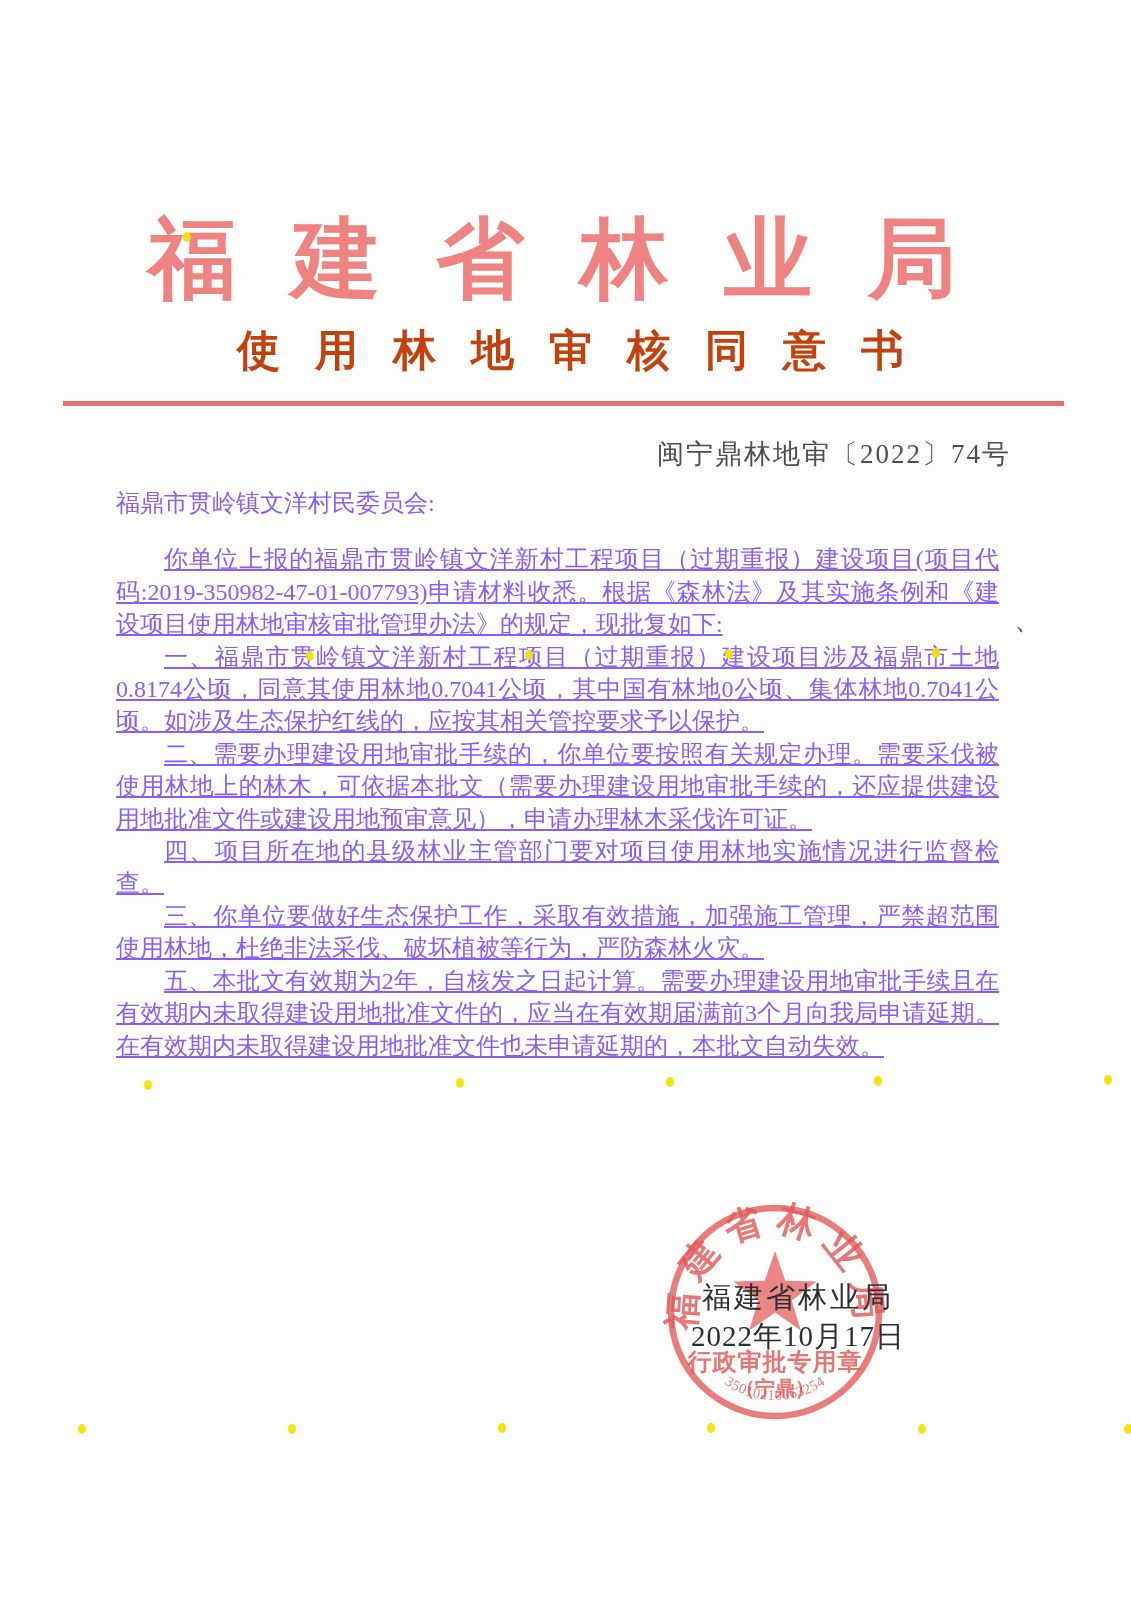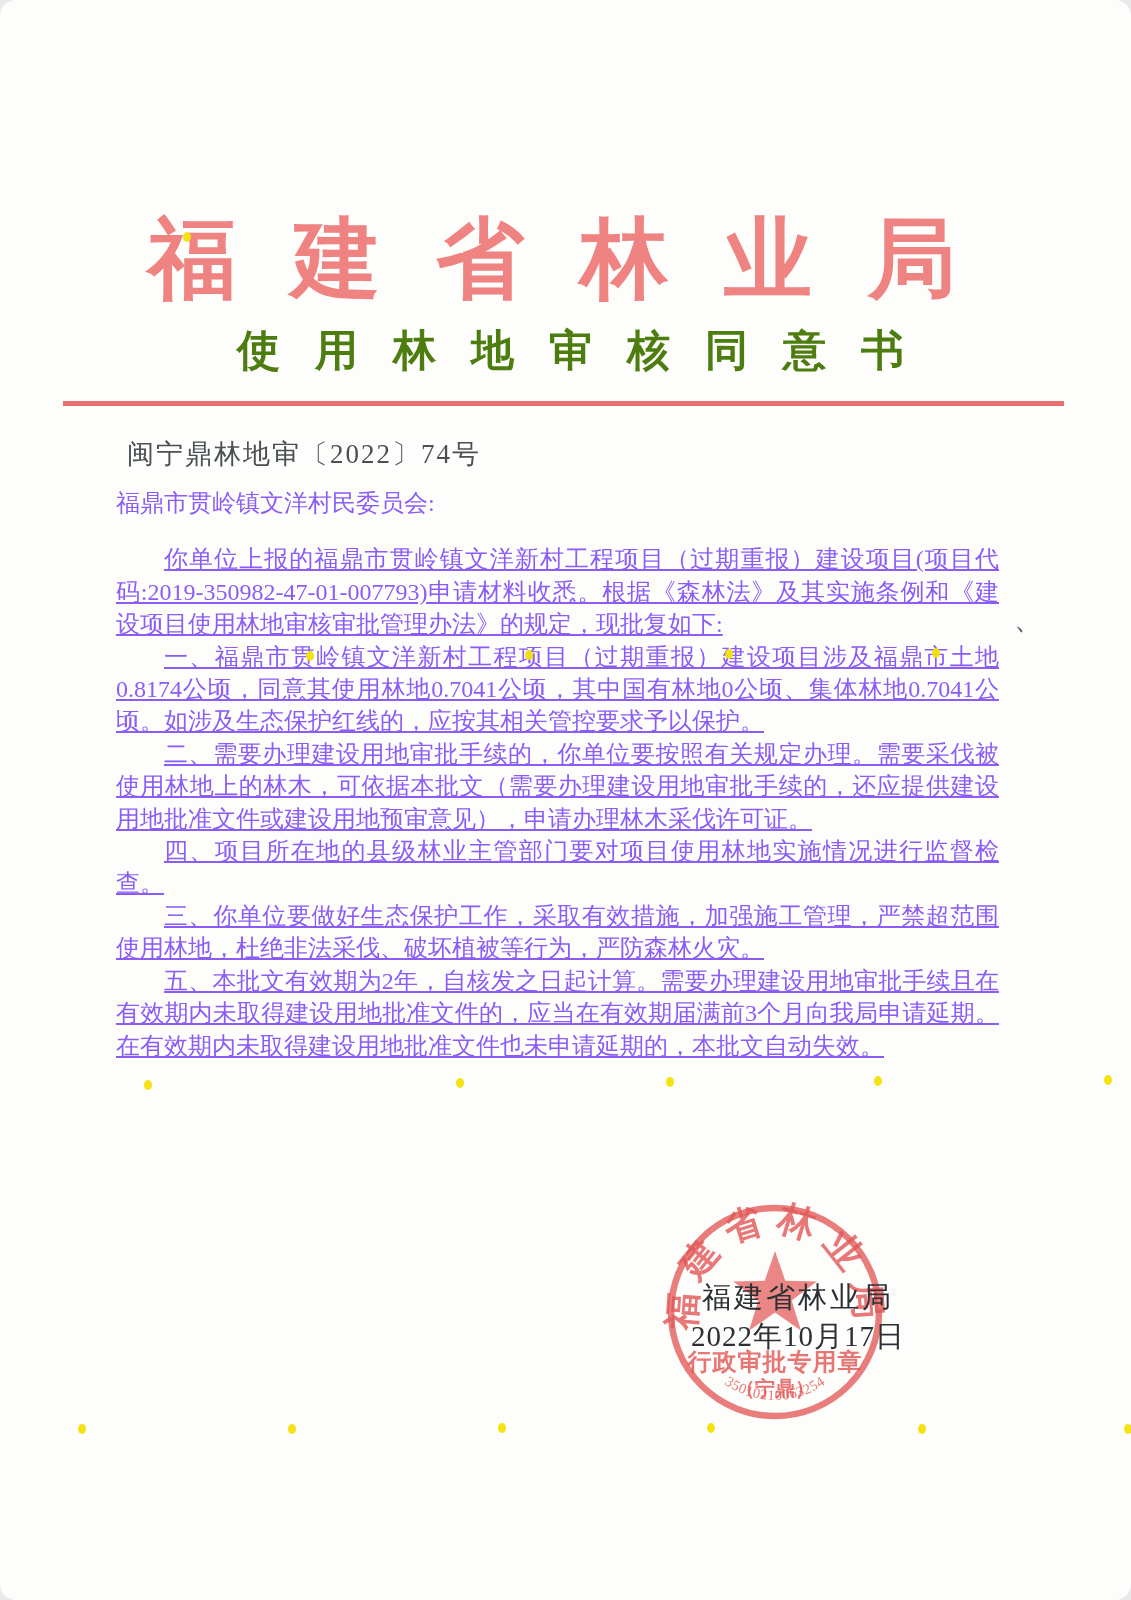--- a/index.html
+++ b/index.html
@@ -4,41 +4,40 @@
 <style>
   html,body{margin:0;padding:0;background:#e9e9e9;}
   .page{
     position:relative;
     width:1131px;height:1600px;
     background:#fefefdf5;
     background-color:#fdfdfc;
     margin:0 auto;
     overflow:hidden;
     font-family:"Liberation Serif","DejaVu Serif",serif;
-    border-radius:16px;
   }
   
   .org-title{
     position:absolute;left:148px;top:212px;
     font-size:88px;line-height:96px;letter-spacing:56px;
     white-space:nowrap;color:#ef8381;font-weight:bold;
   }
   .doc-type{
     position:absolute;left:237px;top:326px;
     font-size:43px;line-height:50px;letter-spacing:35px;
-    white-space:nowrap;color:#4d7c0f;font-weight:bold;
+    white-space:nowrap;color:#c2410c;font-weight:bold;
   }
   .red-rule{
     position:absolute;left:63px;top:401px;
     width:1001px;height:5px;background:#e8716f;
   }
   
   .doc-number{
     position:absolute;left:127px;top:436px;width:884px;
-    font-size:27px;letter-spacing:2px;
+    text-align:right;font-size:27px;letter-spacing:2px;
     color:#4a4f54;white-space:nowrap;
   }
   
   .body-block{
     position:absolute;left:116px;top:487px;width:883px;
     font-size:24px;line-height:32.4px;color:#8b5cf6;
     text-align:justify;
   }
   .addressee{margin:0 0 24px 0;}
   .body-block p{margin:0;text-indent:2em;text-decoration:underline;}

